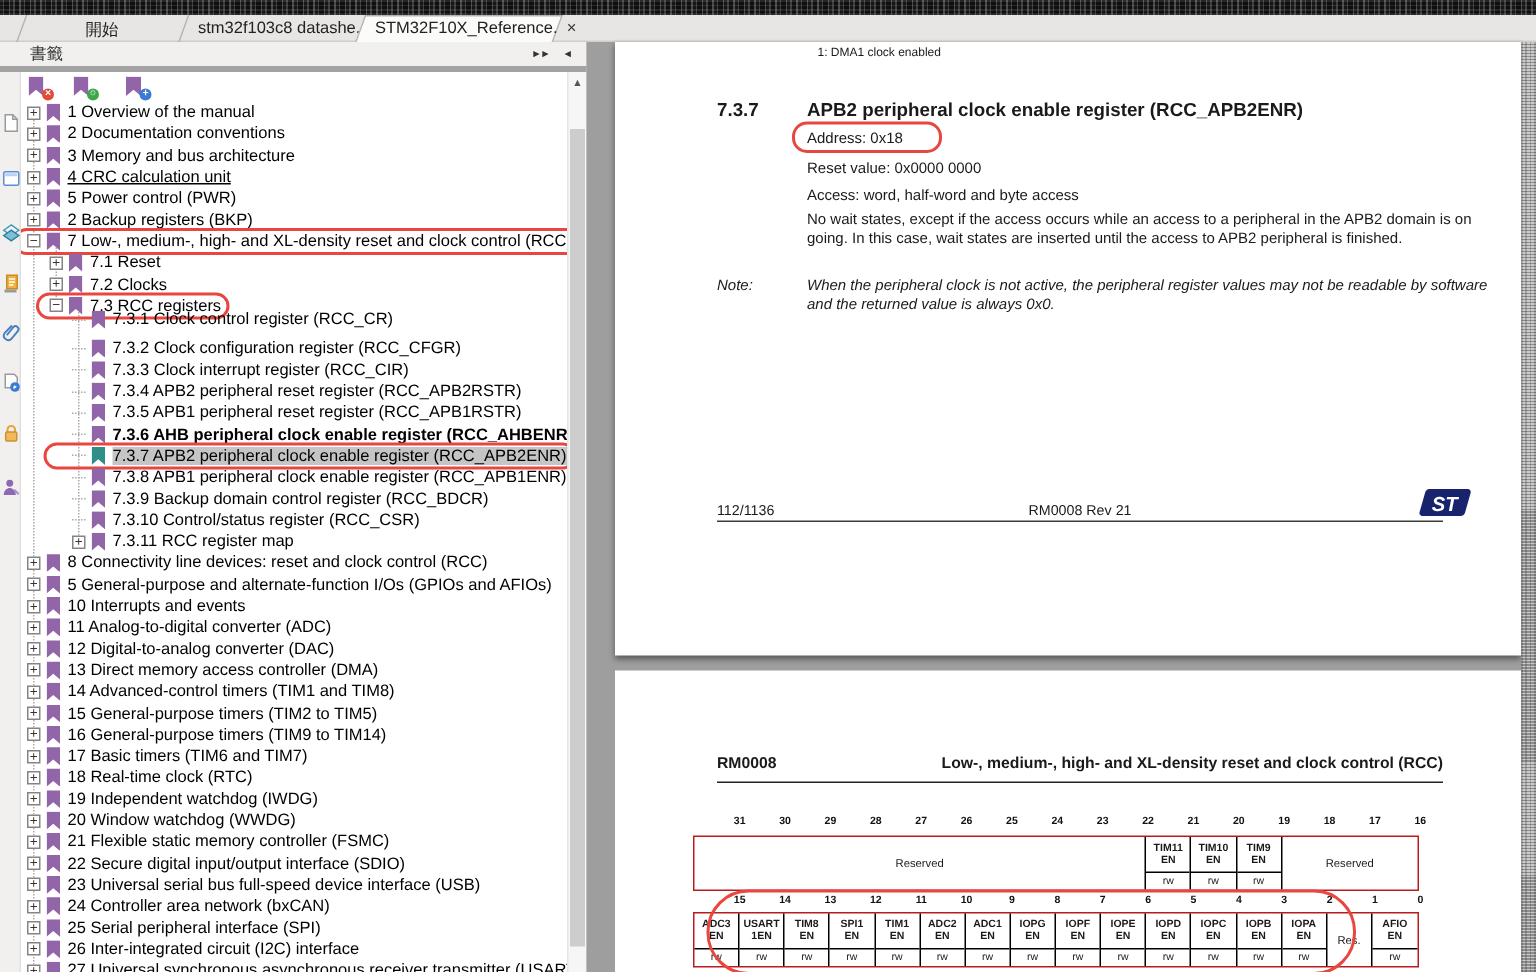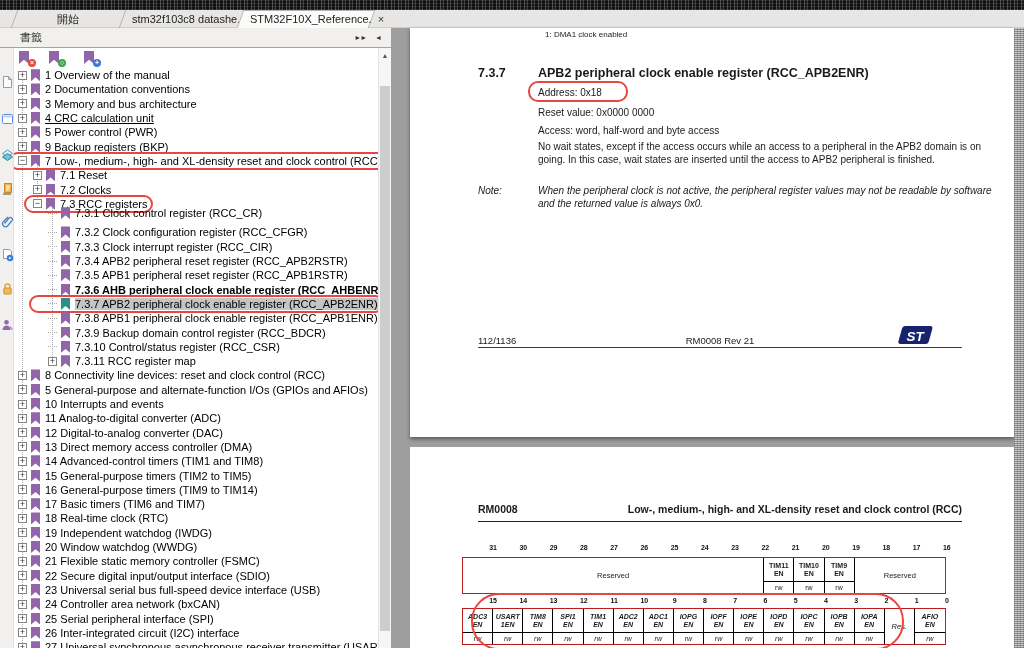--- a/index.html
+++ b/index.html
@@ -20,21 +20,21 @@
     font-size:11px; color:#222; cursor:default; }
   .tab .bg { position:absolute; inset:0; transform:skewX(-20deg); border-left:1px solid #b4b3b1; background:transparent; }
   .tab.active .bg { background:#fbfbfa; border-right:1px solid #b4b3b1; border-top:1px solid #b4b3b1; }
   .tab .lbl { position:relative; padding:0 10px; white-space:nowrap; overflow:hidden; }
   .tab-close { width:18px; height:18px; display:flex; align-items:center; justify-content:center;
     font-size:11px; color:#333; }
 
   
   .sidebar { position:absolute; left:0; top:28px; width:391px; height:620px; background:#fff; }
   .panel-header { position:absolute; left:0; top:0; width:391px; height:20px; background:#f1f0ee;
-    border-bottom:1px solid #a3a3a3; display:flex; align-items:center; font-size:11px; color:#333; }
+    border-bottom:4px solid #a3a3a3; display:flex; font-size:11px; color:#333; }
   .panel-header .title { margin-left:20px; }
   .panel-header .arrows { margin-left:auto; margin-right:10px; display:flex; gap:9px; align-items:center; }
   .panel-header .arrows span { font-size:7px; color:#333; letter-spacing:-1px; cursor:pointer; }
 
   .rail { position:absolute; left:0; top:20px; width:14px; height:600px; background:#f1f0ee; border-right:1px solid #e0dfdd; }
   .rail .ric { position:absolute; left:0; width:14px; height:14px; display:flex; justify-content:center; cursor:pointer; }
 
   .bm-toolbar { position:absolute; left:14px; top:20px; width:364px; height:20px; background:#fff; }
   .bm-btn { position:absolute; top:3px; width:14px; height:15px; cursor:pointer; }
   .ribbon { width:10px; height:13px; background:#9165a8;
@@ -229,21 +229,21 @@
           <span class="trow-content" style="margin-left: 4px;">
             <span class="ebox">+</span>
             <span class="ticon"></span>
             <span class="tlabel">5 Power control (PWR)</span>
           </span>
         </div>
         <div class="trow" style="top: 71.5px;">
           <span class="trow-content" style="margin-left: 4px;">
             <span class="ebox">+</span>
             <span class="ticon"></span>
-            <span class="tlabel">9 Backup registers (BKP)</span>
+            <span class="tlabel">2 Backup registers (BKP)</span>
           </span>
         </div>
         <div class="trow" style="top: 85.8px;">
           <span class="trow-content circled" style="margin-left: 4px;">
             <span class="ebox">−</span>
             <span class="ticon"></span>
             <span class="tlabel">7 Low-, medium-, high- and XL-density reset and clock control (RCC)</span>
           </span>
         </div>
         <div class="trow" style="top: 100.1px;">
@@ -499,21 +499,21 @@
       <div class="p-abs bold" style="left:128px; top:38px; font-size:12.5px;">APB2 peripheral clock enable register (RCC_APB2ENR)</div>
       <div class="p-abs body-text" style="left:128px; top:58px;">Address: 0x18</div>
       <div class="red-oval" style="left:118px; top:53px; width:100px; height:21px; border-radius:10px;"></div>
       <div class="p-abs body-text" style="left:128px; top:78px;">Reset value: 0x0000 0000</div>
       <div class="p-abs body-text" style="left:128px; top:96px;">Access: word, half-word and byte access</div>
       <div class="p-abs body-text" style="left:128px; top:112px; width:466px;">No wait states, except if the access occurs while an access to a peripheral in the APB2 domain is on going. In this case, wait states are inserted until the access to APB2 peripheral is finished.</div>
       <div class="p-abs body-text italic" style="left:68px; top:156px;">Note:</div>
       <div class="p-abs body-text italic" style="left:128px; top:156px; width:468px;">When the peripheral clock is not active, the peripheral register values may not be readable by software and the returned value is always 0x0.</div>
       <div class="p-abs" style="left:68px; top:307px; font-size:9.5px;">112/1136</div>
       <div class="p-abs" style="left:68px; top:307px; width:484px; text-align:center; font-size:9.5px;">RM0008 Rev 21</div>
-      <div class="p-abs" style="left:486px; top:297px;">
+      <div class="p-abs" style="left:534px; top:297px;">
         <svg width="38" height="21" viewBox="0 0 38 21">
           <path d="M9 1 h25.5 a2 2 0 0 1 1.9 2.6 l-3.6 12.8 a3.4 3.4 0 0 1 -3.3 2.6 H4.3 a2 2 0 0 1 -1.9 -2.6 L6 3.6 A3.4 3.4 0 0 1 9 1 z" fill="#17246d"></path>
           <text x="10.5" y="15.5" font-size="13.5" font-weight="bold" font-style="italic" fill="#ffffff" font-family="Liberation Sans, sans-serif">ST</text>
         </svg>
       </div>
       <div class="hrule" style="left:68px; top:303px; width:484px; height:17px;"></div>
     </div>
 
     <div class="page page2">
       <div class="p-abs bold" style="left:68px; top:56px; font-size:10.5px;">RM0008</div>
@@ -571,21 +571,21 @@
           <span>8</span>
           <span>7</span>
           <span>6</span>
           <span>5</span>
           <span>4</span>
           <span>3</span>
           <span>2</span>
           <span>1</span>
           <span>0</span>
         </div>
-      <div class="regtable" style="top:161px;font-style:italic;">
+      <div class="regtable" style="top:161px;">
           <div class="cell">
             <div class="lbl">ADC3
 EN</div>
             <div class="rw">rw</div>
           </div>
           <div class="cell">
             <div class="lbl">USART
 1EN</div>
             <div class="rw">rw</div>
           </div>

